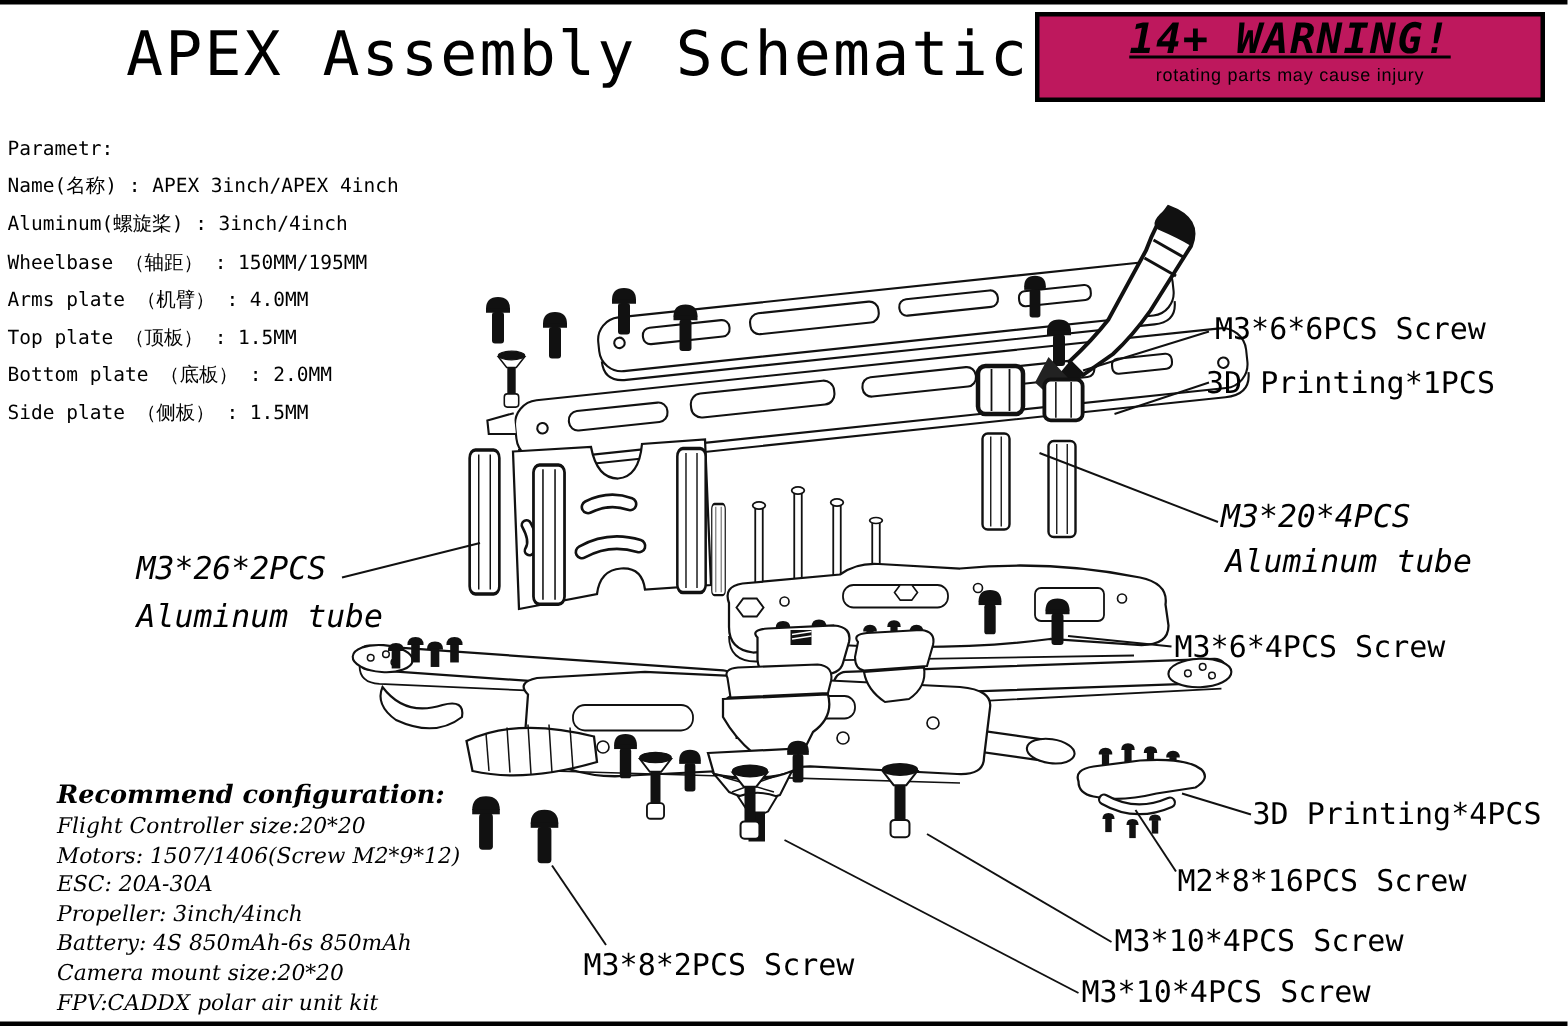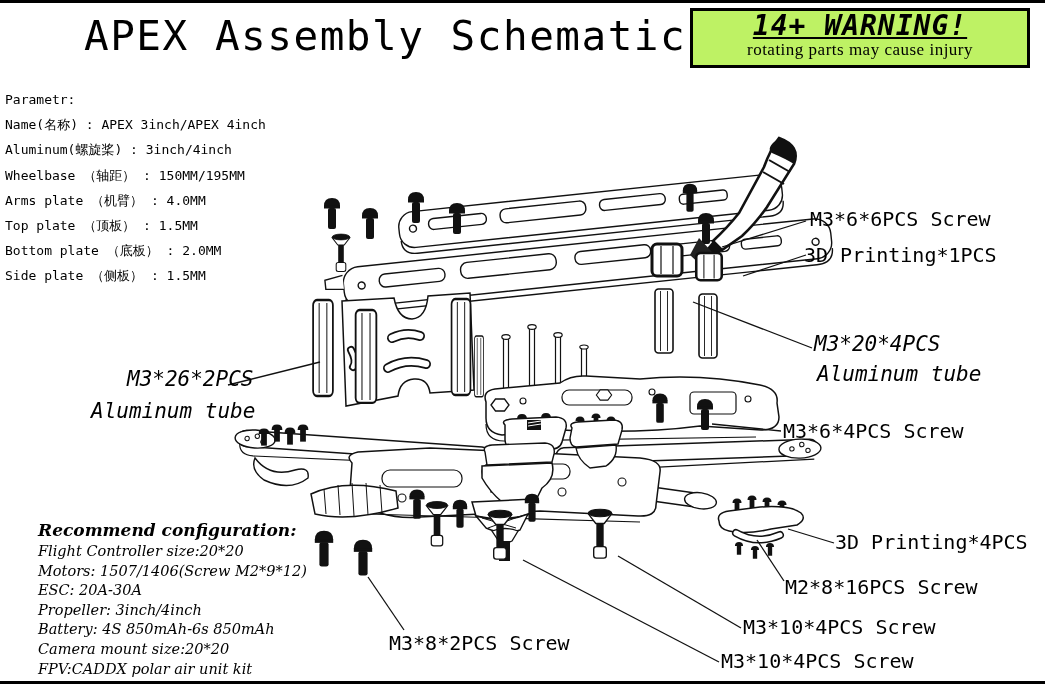--- a/index.html
+++ b/index.html
@@ -11,30 +11,30 @@
   .edge-bar{position:absolute;left:0;width:1045px;height:3px;background:#000;}
   .page-title{
     position:absolute;left:44px;top:12px;
     font-size:41px;letter-spacing:1.5px;white-space:nowrap;
     font-family:"DejaVu Sans Mono", monospace;
     margin-left:40px;
   }
   .warning-box{
     position:absolute;left:690px;top:8px;width:340px;height:60px;
     border:3px solid #000;box-sizing:border-box;text-align:center;
-    background:#bef264;
+    background:#be185d;
   }
   .warning-title{
     font-size:28px;line-height:30px;font-weight:bold;font-style:italic;
     text-decoration:underline;letter-spacing:1px;white-space:nowrap;
     font-family:"DejaVu Sans Mono", monospace;
   }
   .warning-sub{
-    font-size:17px;line-height:18px;letter-spacing:0.5px;white-space:nowrap;
-    font-family:Liberation Serif, serif;
+    font-size:12px;line-height:18px;letter-spacing:0.5px;white-space:nowrap;
+    font-family:Liberation Sans, sans-serif;
   }
   .params{
     position:absolute;left:5px;top:87px;font-size:13px;line-height:25.2px;
     white-space:nowrap;
   }
   .recommend{
     position:absolute;left:38px;top:519px;
     font-family:"DejaVu Serif", serif;font-style:italic;
     font-size:14.5px;line-height:19.6px;white-space:nowrap;
   }
@@ -311,20 +311,20 @@
     <line x1="618" y1="556" x2="741" y2="628"></line>
     <line x1="523" y1="560" x2="719" y2="662"></line>
     <line x1="368" y1="577" x2="404" y2="630"></line>
   </g>
 </svg>
 
 <div class="callout" style="left:810px;top:207px;">M3*6*6PCS Screw</div>
 <div class="callout" style="left:804px;top:243px;">3D Printing*1PCS</div>
 <div class="callout it" style="left:814px;top:332px;">M3*20*4PCS</div>
 <div class="callout it" style="left:817px;top:362px;">Aluminum tube</div>
-<div class="callout it" style="left:91px;top:367px;margin-left:36px;">M3*26*2PCS</div>
+<div class="callout it" style="left:91px;top:367px;">M3*26*2PCS</div>
 <div class="callout it" style="left:91px;top:399px;">Aluminum tube</div>
 <div class="callout" style="left:783px;top:419px;">M3*6*4PCS Screw</div>
 <div class="callout" style="left:835px;top:530px;">3D Printing*4PCS</div>
 <div class="callout" style="left:785px;top:575px;">M2*8*16PCS Screw</div>
 <div class="callout" style="left:743px;top:615px;">M3*10*4PCS Screw</div>
 <div class="callout" style="left:721px;top:649px;">M3*10*4PCS Screw</div>
 <div class="callout" style="left:389px;top:631px;">M3*8*2PCS Screw</div>
 
 </body></html>

